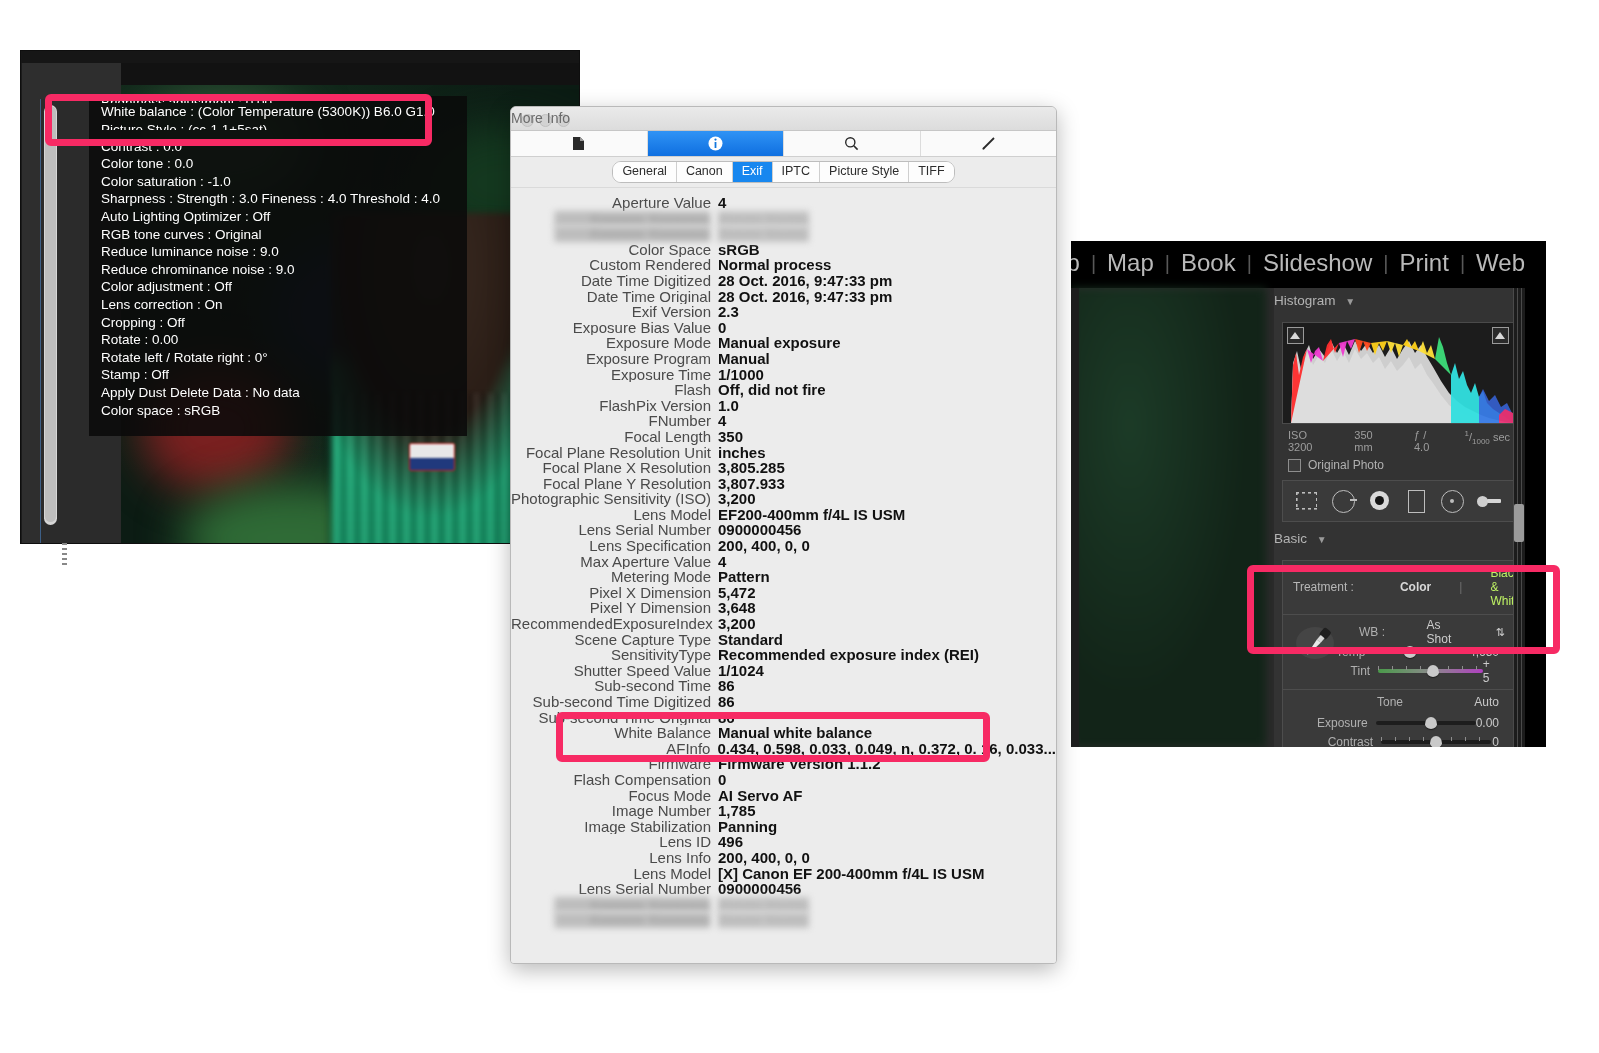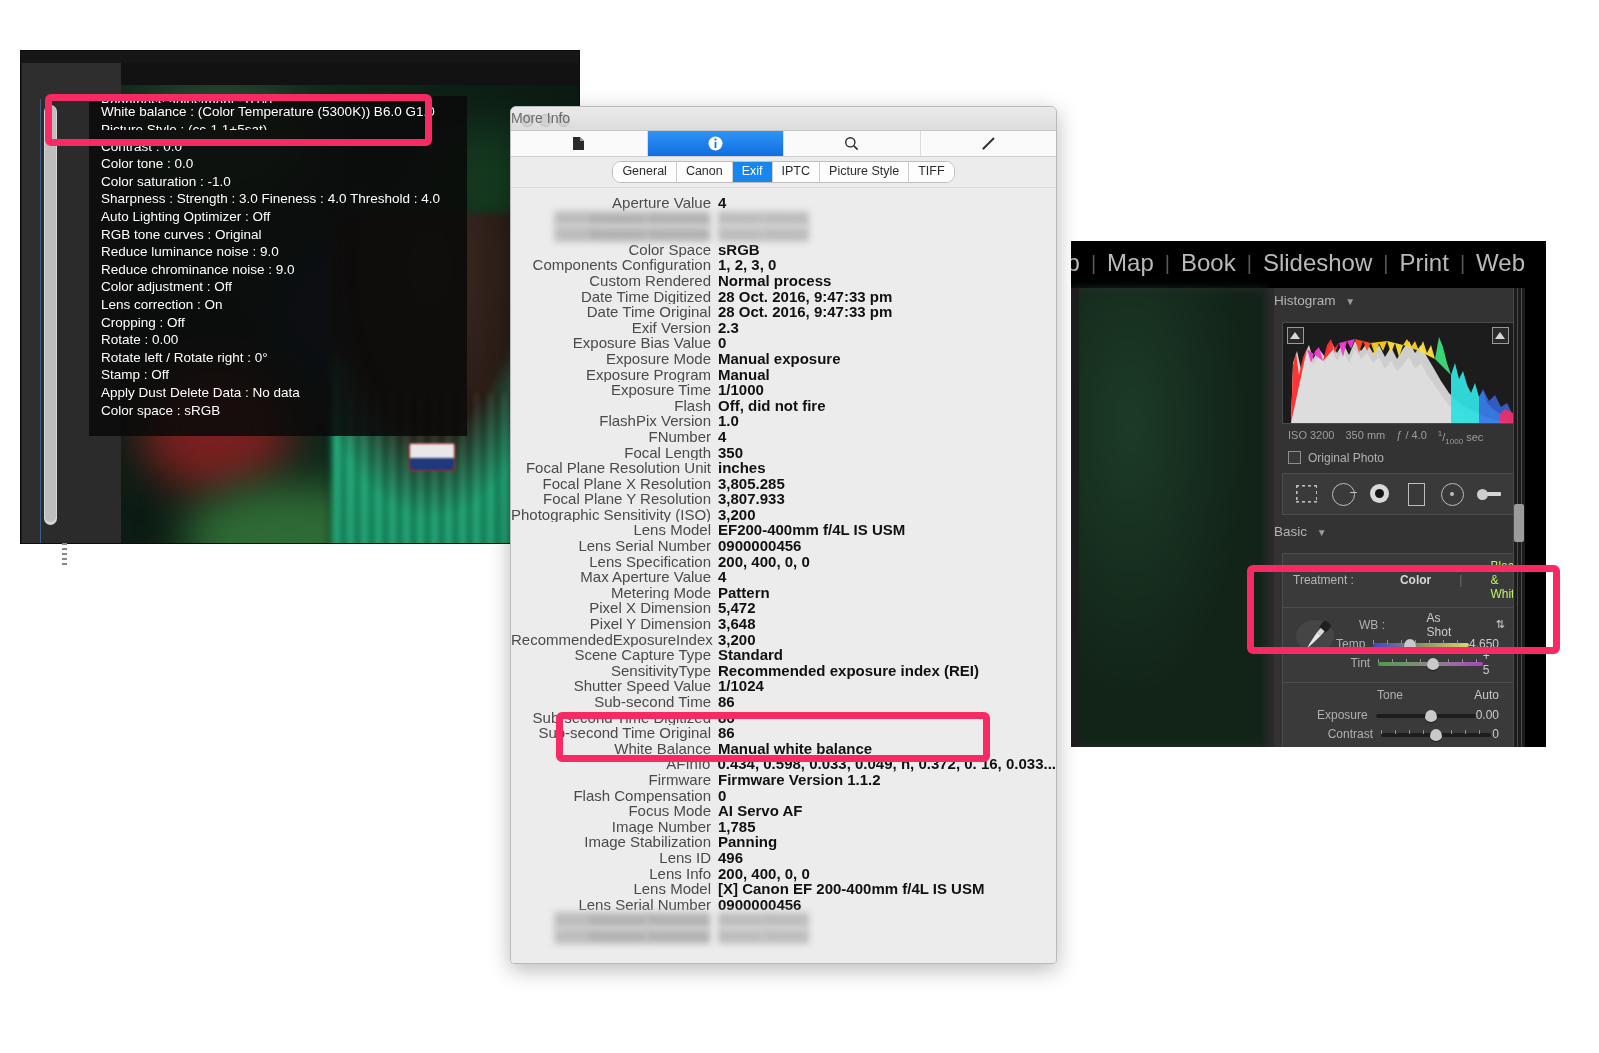--- a/index.html
+++ b/index.html
@@ -208,21 +208,21 @@
   .hist-corner{
     position:absolute;top:4px;width:15px;height:15px;border:1px solid #9a9a9a;background:#2a2a2a;
   }
   .hist-corner.l{left:4px;} .hist-corner.r{right:4px;}
   .hist-corner i{
     position:absolute;left:2px;top:4px;width:0;height:0;
     border-left:5px solid transparent;border-right:5px solid transparent;border-bottom:7px solid #d8d8d8;
   }
   #hist-canvas{position:absolute;left:0;bottom:0;width:100%;height:100%;}
   #lr-histinfo{
-    display:flex;font-size:11px;color:#9d9d9d;padding:5px 12px 2px 14px;gap:11px;
+    display:flex;font-size:11px;color:#9d9d9d;padding:5px 12px 2px 14px;gap:20px;
   }
   #lr-origphoto{
     font-size:12px;color:#b0b0b0;padding:3px 0 6px 14px;display:flex;align-items:center;gap:7px;
   }
   .chk{width:11px;height:11px;border:1px solid #8d8d8d;background:#3a3a3a;display:inline-block;}
   #lr-tools{
     margin:2px 8px 0;height:40px;background:#3a3a3a;border:1px solid #4d4d4d;
     display:flex;align-items:center;justify-content:space-around;padding:0 6px;
   }
   .tool{width:26px;height:26px;position:relative;}
@@ -400,24 +400,20 @@
         <div class="k">Xxxxxxx Xxxxxxxx</div>
         <div class="v">Xxxxx Xxxxx</div>
       </div>
       <div class="exif-row blurred">
         <div class="k">Xxxxxxx Xxxxxxxx</div>
         <div class="v">Xxxxx Xxxxx</div>
       </div>
       <div class="exif-row">
         <div class="k">Color Space</div>
         <div class="v">sRGB</div>
-      </div>
-      <div class="exif-row">
-        <div class="k">Components Configuration</div>
-        <div class="v">1, 2, 3, 0</div>
       </div>
       <div class="exif-row">
         <div class="k">Custom Rendered</div>
         <div class="v">Normal process</div>
       </div>
       <div class="exif-row">
         <div class="k">Date Time Digitized</div>
         <div class="v">28 Oct. 2016, 9:47:33 pm</div>
       </div>
       <div class="exif-row">

